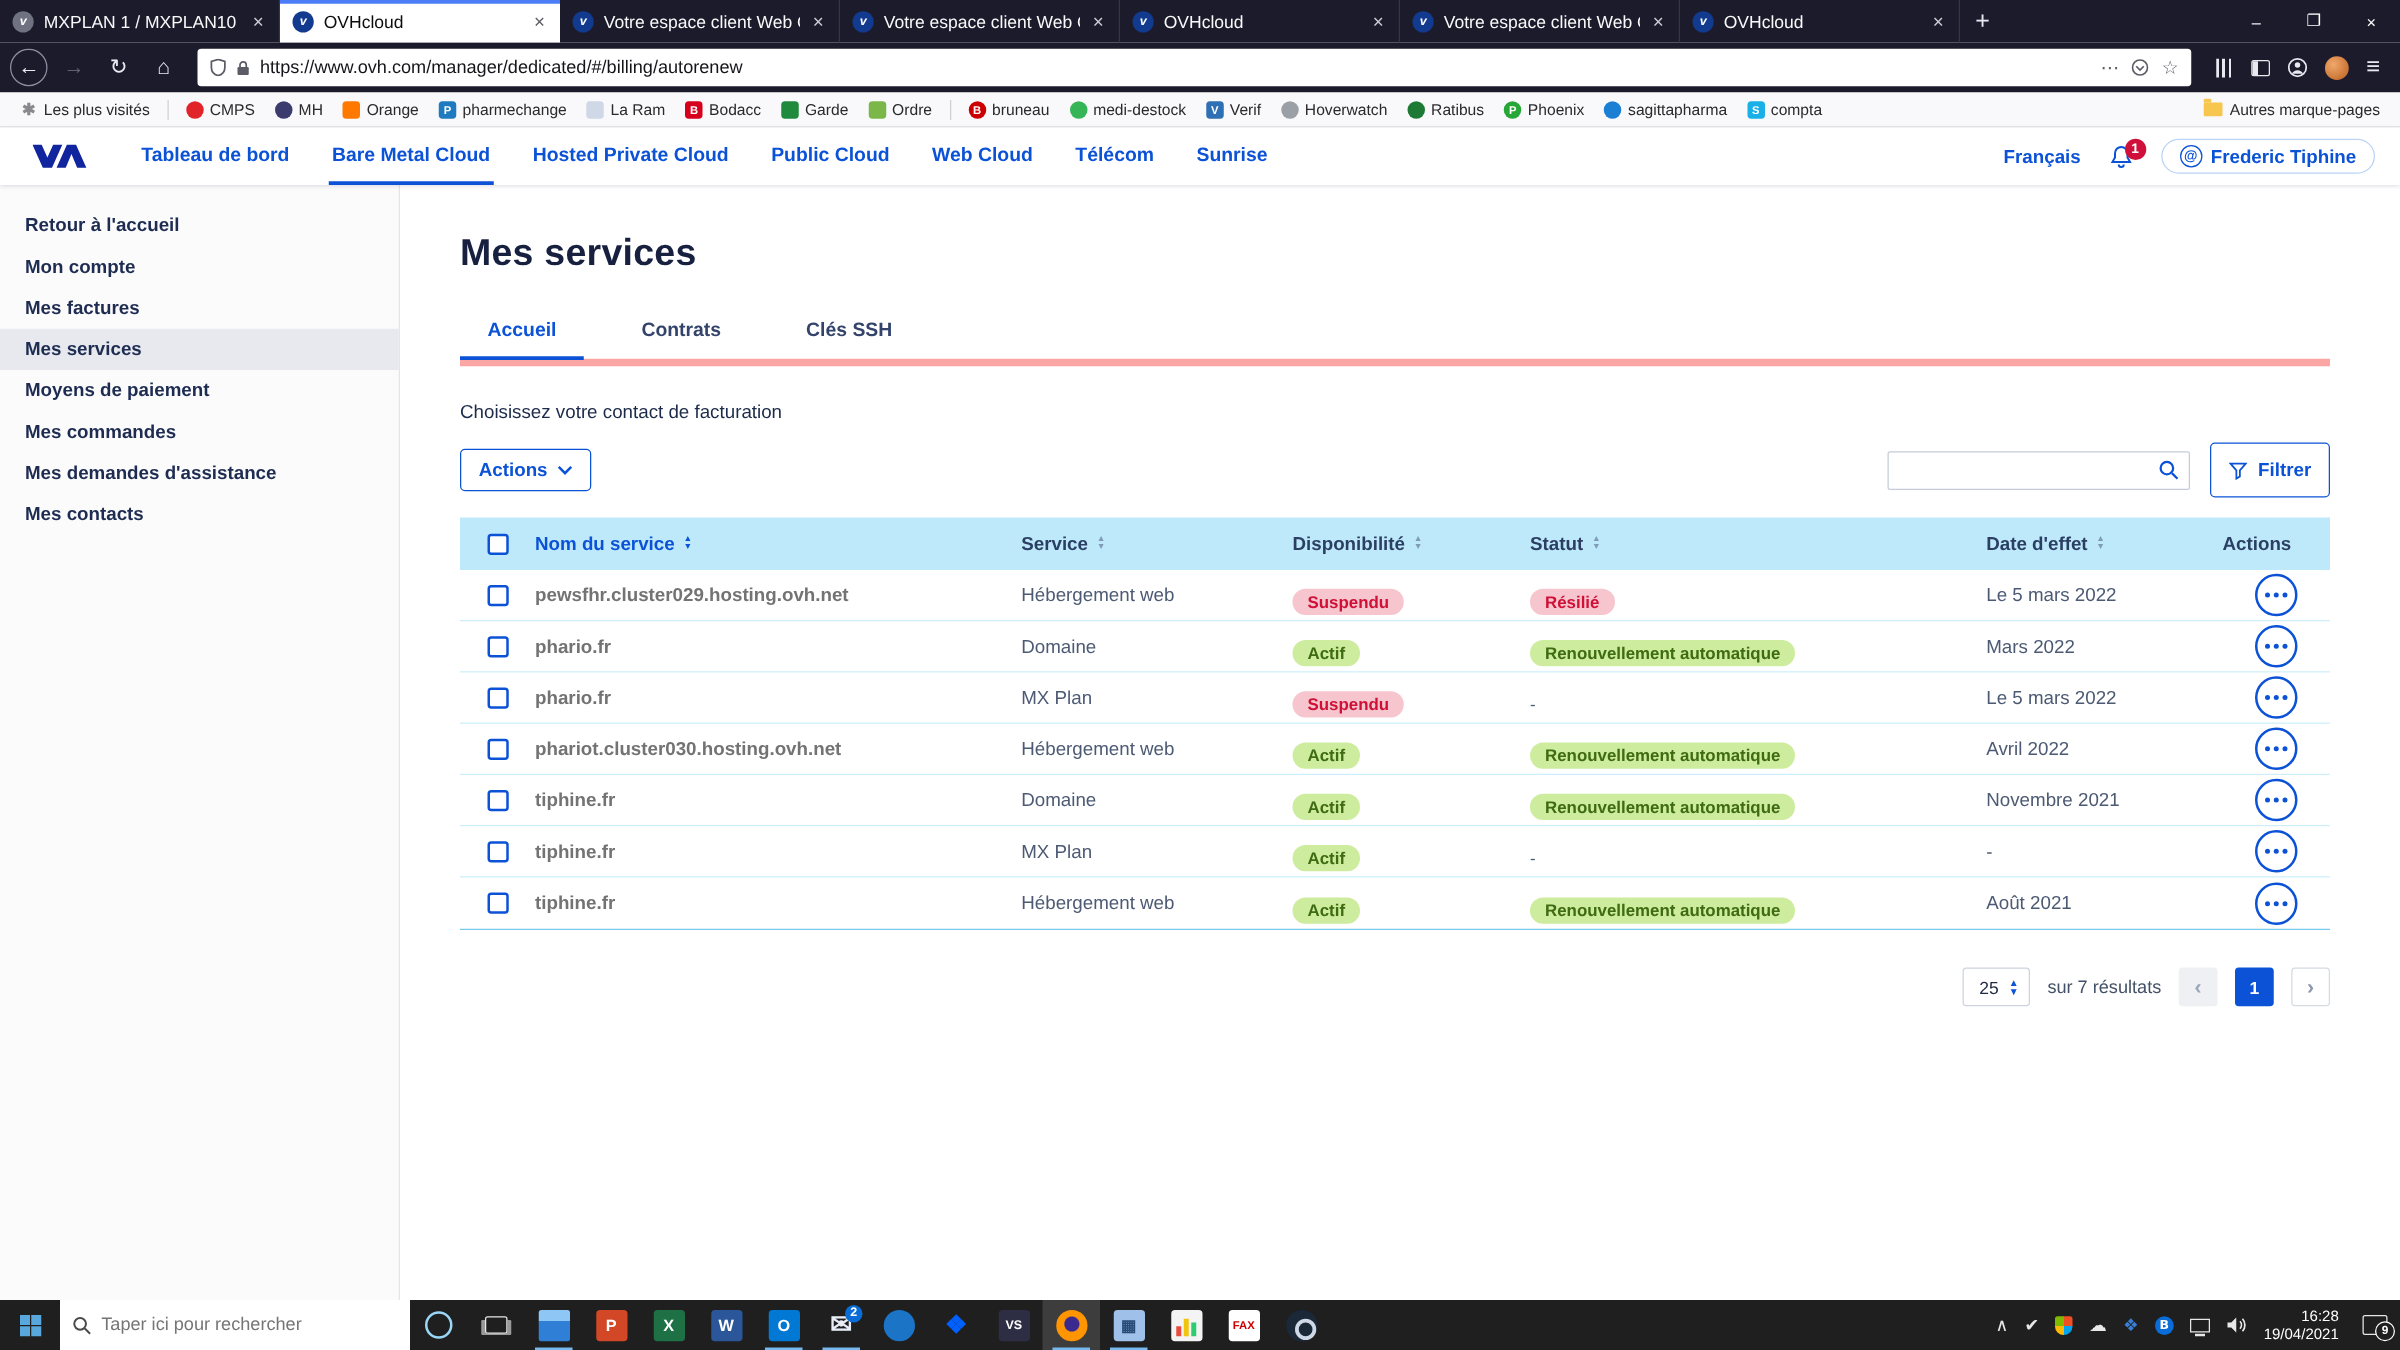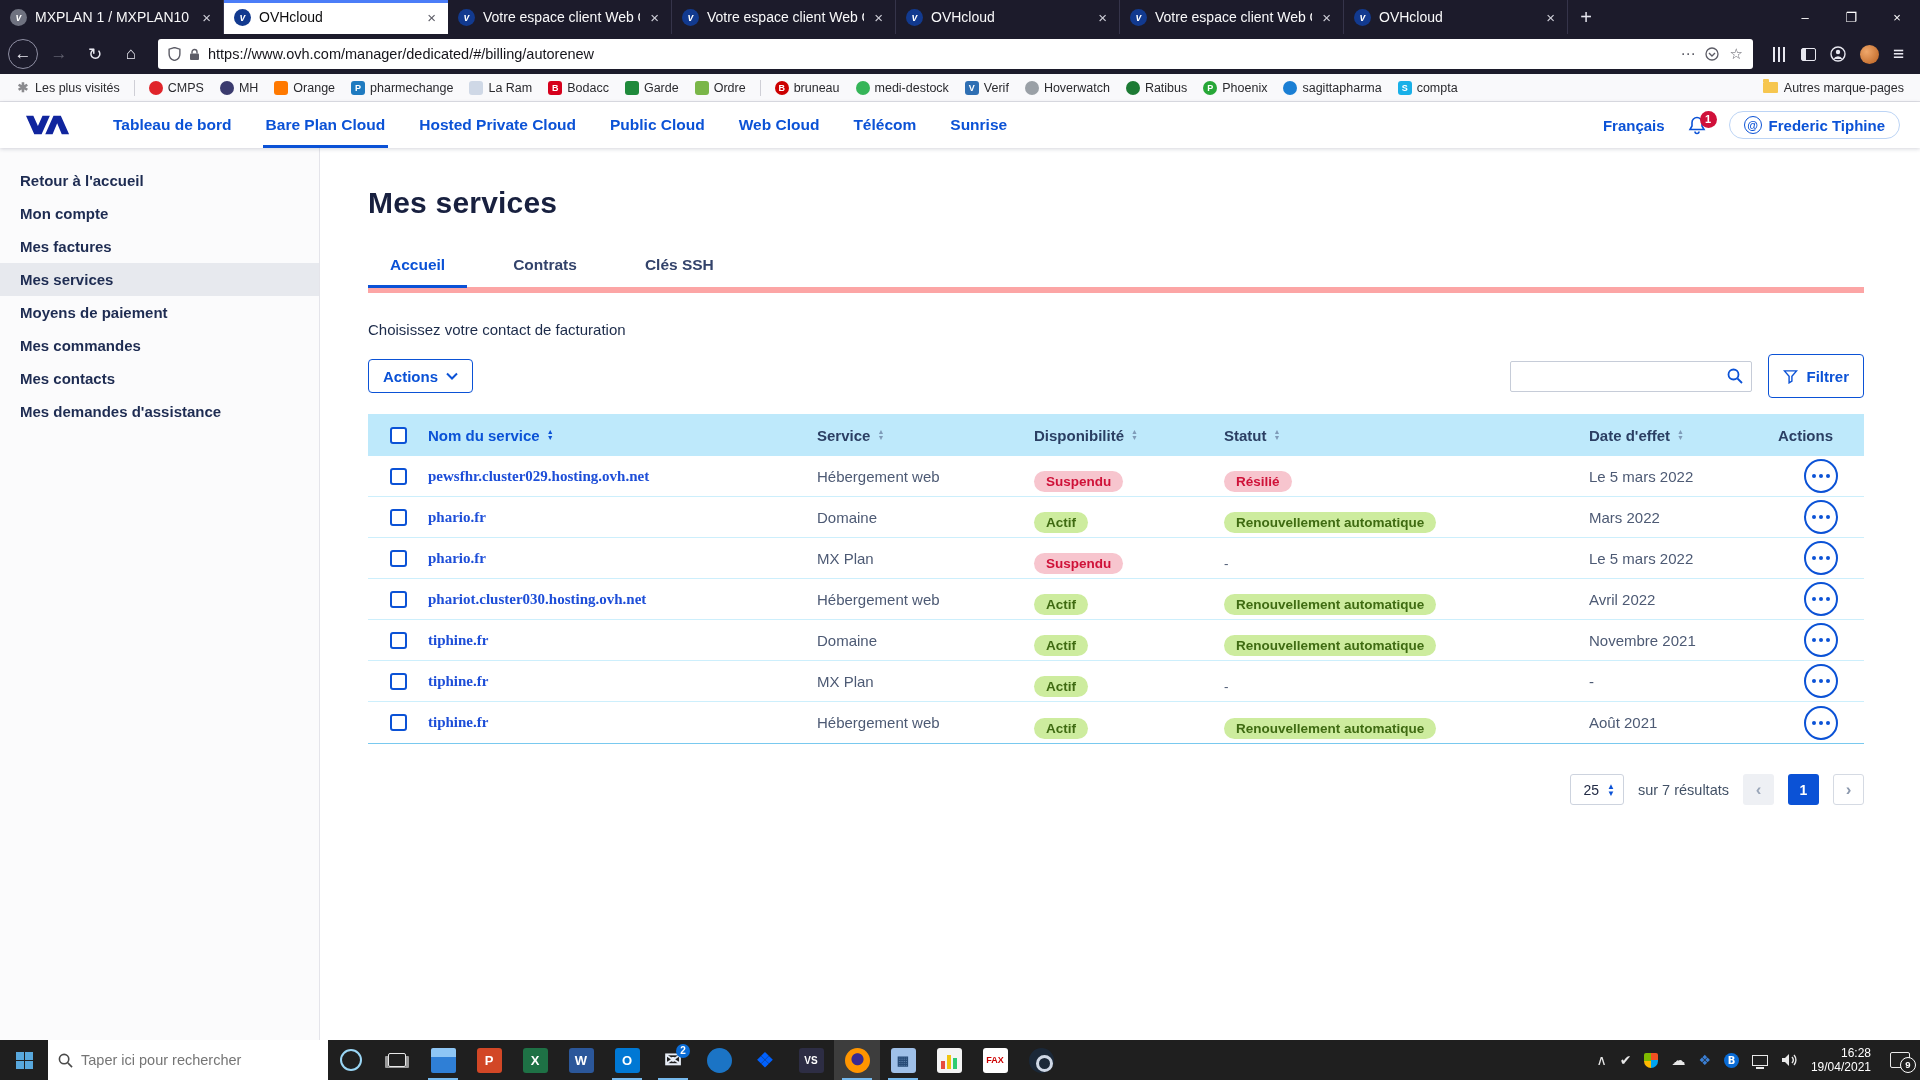--- a/index.html
+++ b/index.html
@@ -109,21 +109,21 @@
   .thead,.trow { display:grid; grid-template-columns:60px 389px 217px 190px 365px 189px 1fr; align-items:center; }
   .thead { background:#bee9fb; height:42px; font-size:15px; font-weight:700; color:#2b3f63; }
   .thead .hname { color:#0b52d6; }
   .hcell { display:flex; align-items:center; gap:7px; }
   .sort { display:flex; flex-direction:column; font-size:7px; line-height:6px; color:#7f9bb8; }
   .sort.blue { color:#0b52d6; }
   .trow { height:41px; border-bottom:1px solid #cdeffc; font-size:15px; }
   .trow:last-child { border-bottom:none; }
   .cbcell { display:flex; justify-content:center; }
   .cb { width:17px; height:17px; border:2px solid #0b52d6; border-radius:3px; background:#fff; }
-  .tname { color:#1d4ed8; font-weight:700;font-family:Liberation Serif, serif; }
+  .tname { color:#737373; font-weight:700; }
   .tsvc,.tdate { color:#4d5a74; }
   .badge { display:inline-block; padding:3px 12px; border-radius:14px; font-size:13.5px; font-weight:700;margin-top:11px; }
   .badge[data-variant="red"]   { background:#f7c5ce; color:#cf1138; }
   .badge[data-variant="green"] { background:#cdec9e; color:#3f6b12; }
   .badge[data-variant="plain"] { background:transparent; color:#4d5a74; font-weight:400; padding:0; }
   .dotscell { display:flex; justify-content:center; }
   .dots { width:34px; height:34px; border:2px solid #0b52d6; border-radius:50%;
     display:flex; align-items:center; justify-content:center; gap:3px; background:#fff; }
   .dots i { width:4px; height:4px; border-radius:50%; background:#0b52d6; }
 
@@ -358,21 +358,21 @@
 
 <div class="ovhnav">
   <span class="ovhlogo">
     <svg width="44" height="22" viewBox="0 0 48 24">
         <path d="M0 2 L8 2 L13 13 L18 2 L26 2 L17 22 L9 22 Z" fill="#10259e"></path>
         <path d="M21 22 L30 2 L38 2 L47 22 L39 22 L34 10 L29 22 Z" fill="#10259e"></path>
       </svg>
   </span>
   <div class="navlinks">
     <span class="navlink">Tableau de bord</span>
-    <span class="navlink active">Bare Plan Cloud</span>
+    <span class="navlink active">Bare Metal Cloud</span>
     <span class="navlink">Hosted Private Cloud</span>
     <span class="navlink">Public Cloud</span>
     <span class="navlink">Web Cloud</span>
     <span class="navlink">Télécom</span>
     <span class="navlink">Sunrise</span>
   </div>
   <div class="ovhnav-right">
     <span class="lang">Français</span>
     <span class="bellwrap">
       <svg width="20" height="21" viewBox="0 0 20 21">
@@ -390,22 +390,22 @@
 
 <div class="app">
   <div class="sidebar">
     <div class="snav">
       <span class="sitem">Retour à l'accueil</span>
       <span class="sitem">Mon compte</span>
       <span class="sitem">Mes factures</span>
       <span class="sitem active">Mes services</span>
       <span class="sitem">Moyens de paiement</span>
       <span class="sitem">Mes commandes</span>
+      <span class="sitem">Mes demandes d'assistance</span>
       <span class="sitem">Mes contacts</span>
-      <span class="sitem">Mes demandes d'assistance</span>
     </div>
   </div>
 
   <div class="content">
     <h1 class="pagetitle">Mes services</h1>
 
     <div class="ptabs">
       <span class="ptab active">Accueil</span>
       <span class="ptab">Contrats</span>
       <span class="ptab">Clés SSH</span>

